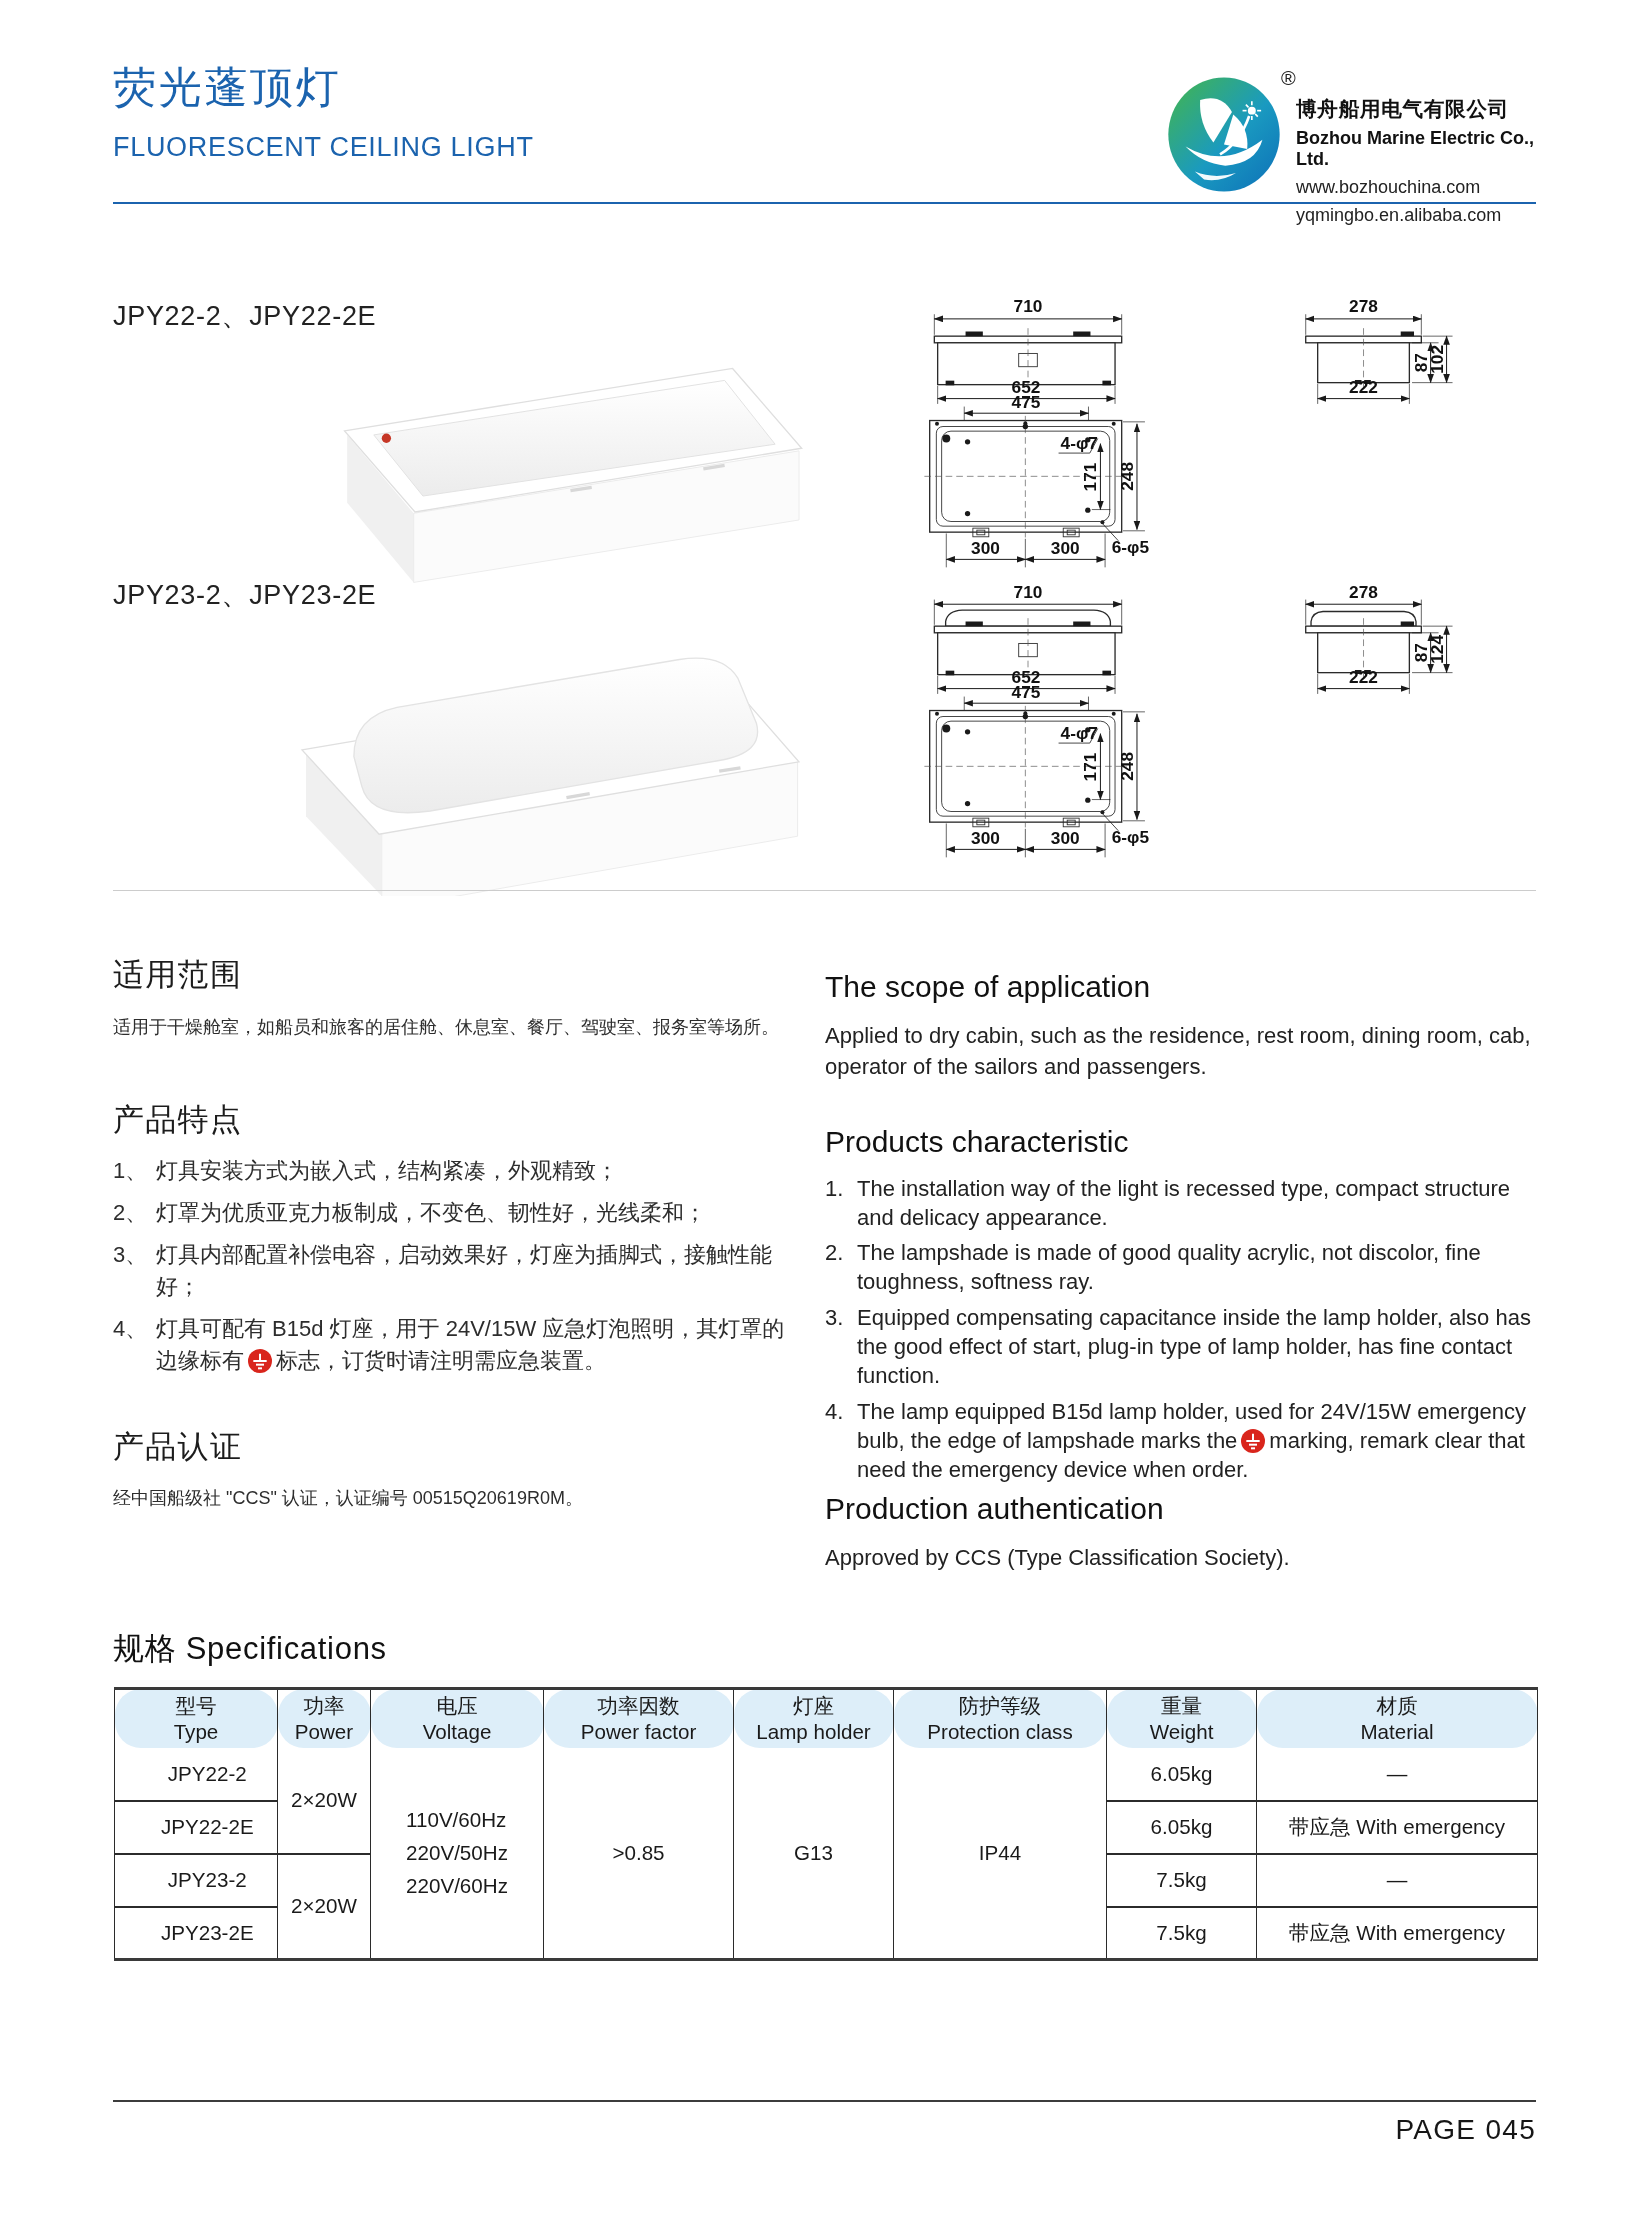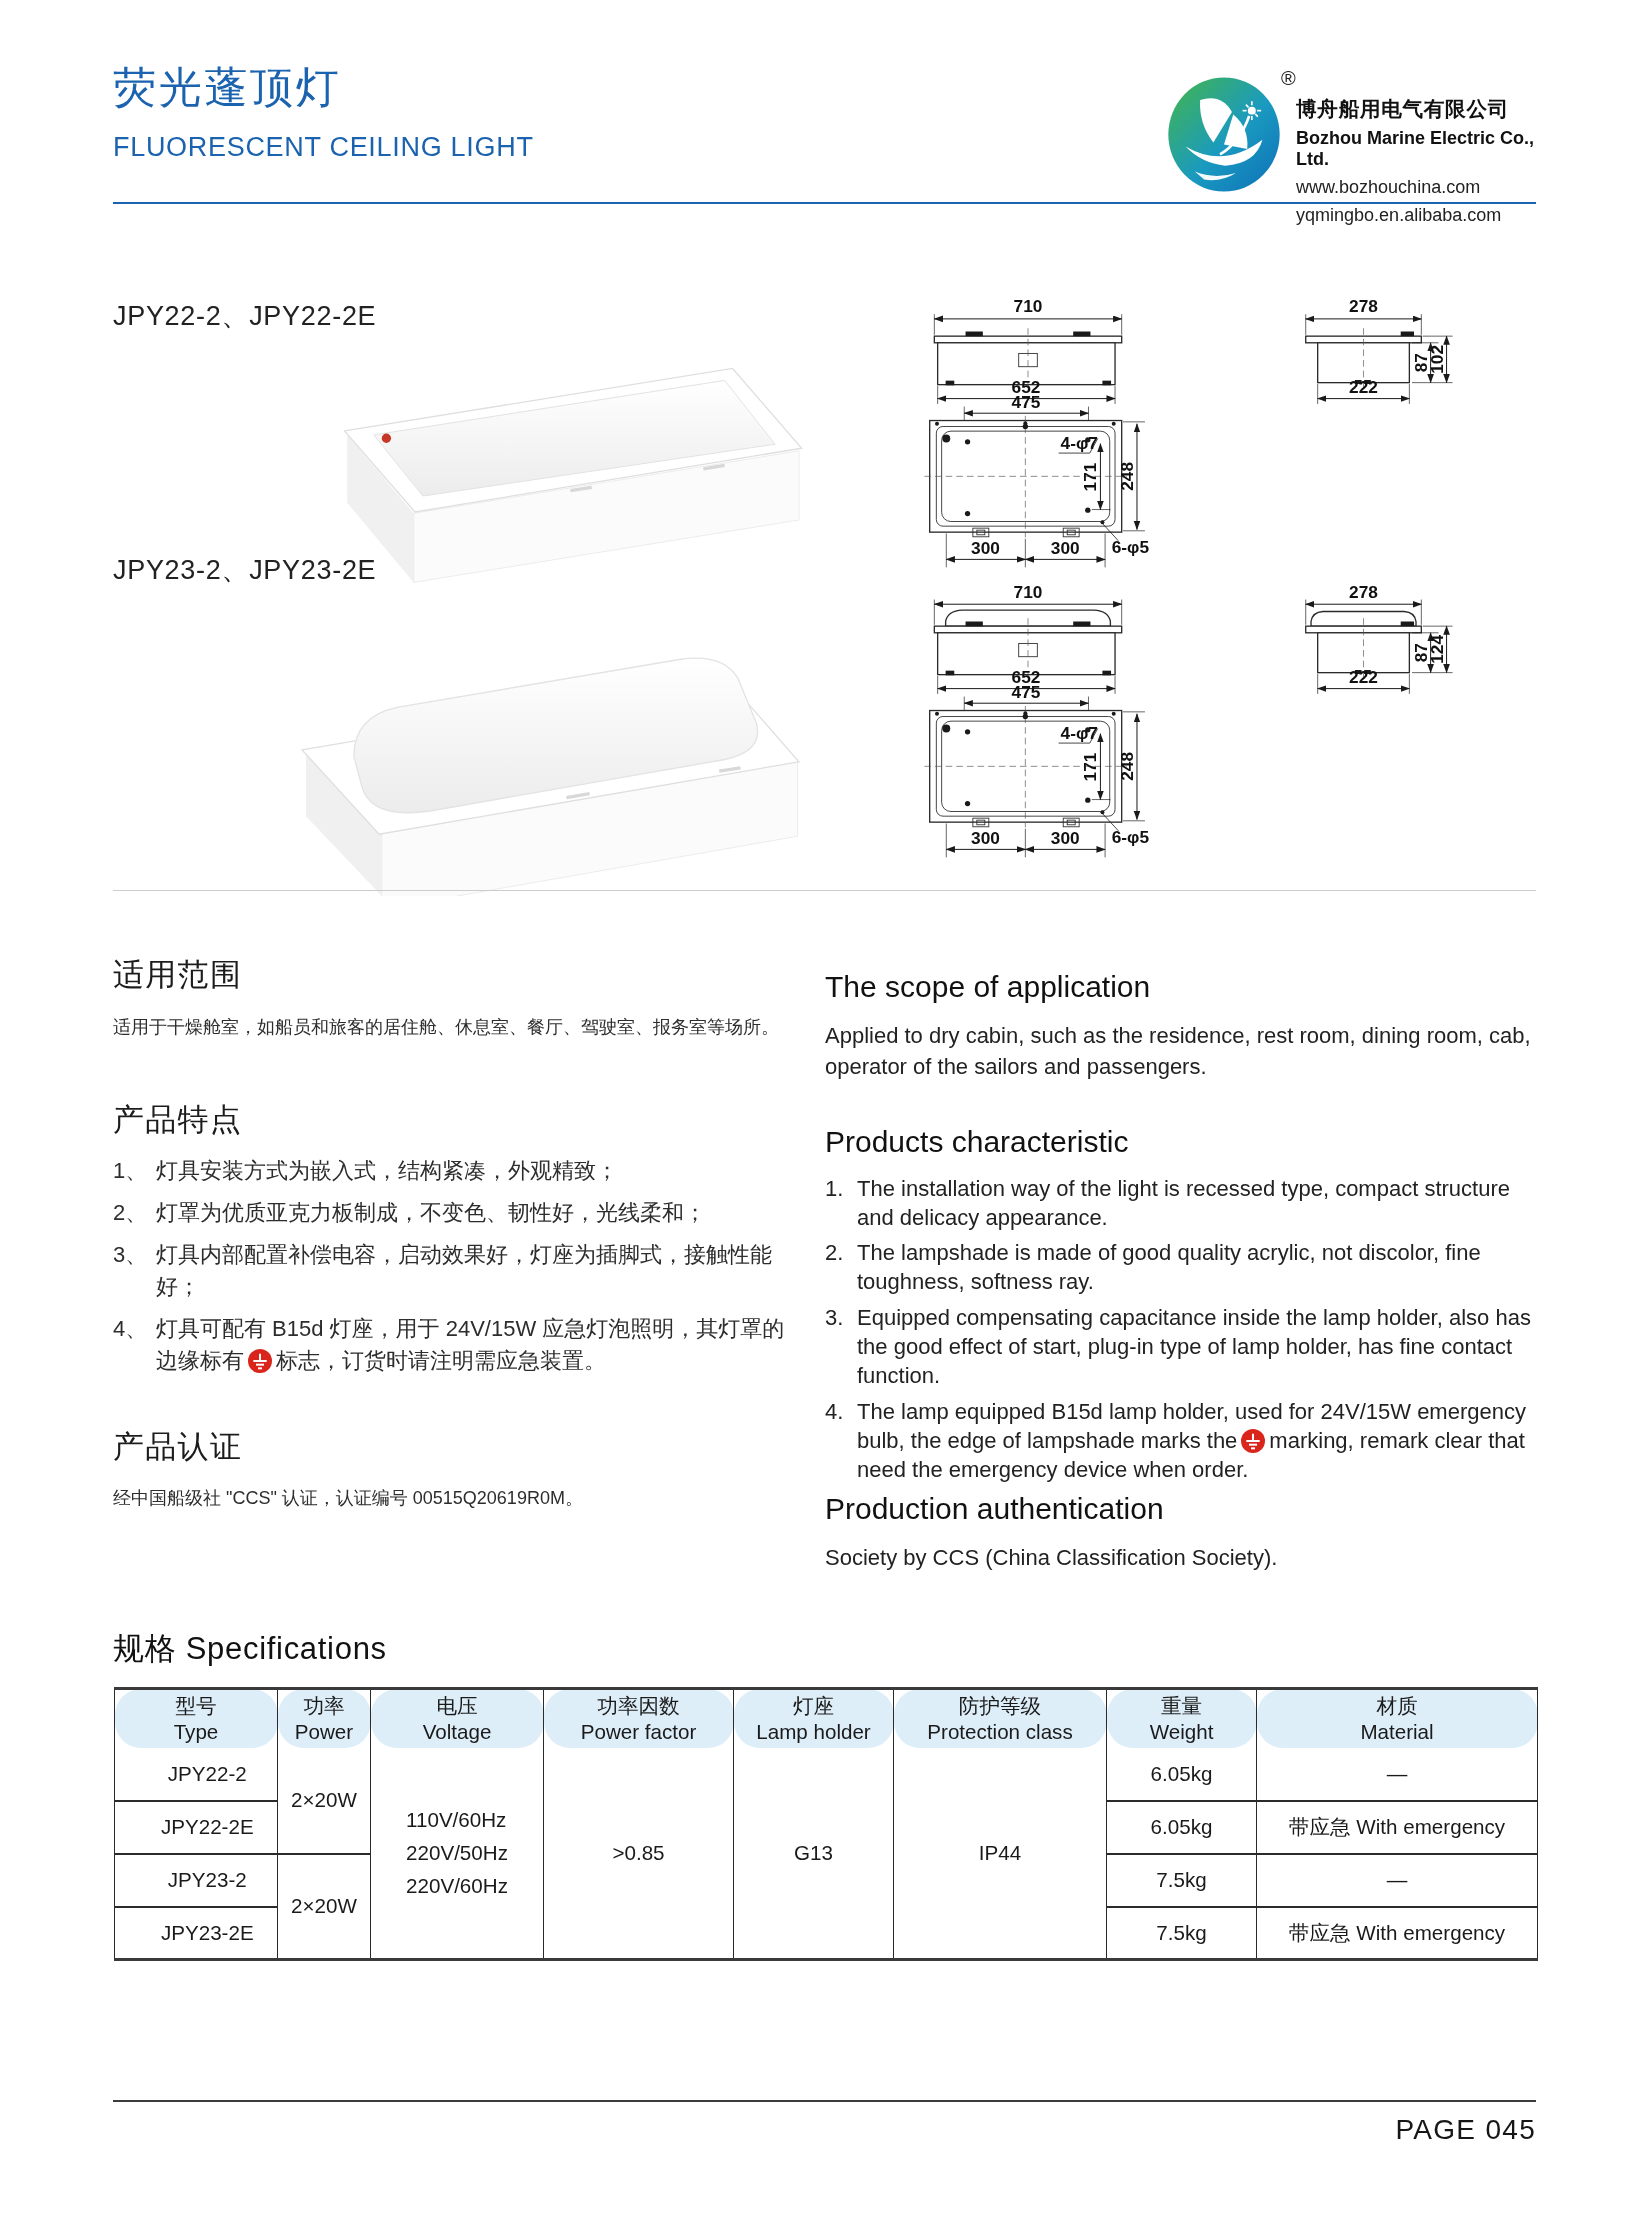--- a/index.html
+++ b/index.html
@@ -19,21 +19,21 @@
   .reg { position:absolute; left:114px; top:0; font-size:20px; color:#222; }
   .brand-text { padding-left:12px; padding-top:28px; }
   .company-zh { font-size:20.6px; font-weight:700; color:#111; letter-spacing:0.7px; }
   .company-en { margin-top:5.3px; font-size:18px; font-weight:700; color:#111; }
   .site { margin-top:6.7px; font-size:18px; color:#222; }
   .site:first-of-type { margin-top:14.6px; }
 
   
   .model-label { position:absolute; left:113px; font-size:27px; color:#222; letter-spacing:0.7px; }
   .model-1 { top:298px; }
-  .model-2 { top:552px; }
+  .model-2 { top:577px; }
   .photo { position:absolute; }
   .photo-1 { left:306px; top:331px; width:505px; height:253px; }
   .photo-2 { left:254px; top:617px; width:585px; height:279px; }
   .drawing { position:absolute; width:555px; height:289px; }
   .drawing-1 { left:899px; top:283px; }
   .drawing-2 { left:899px; top:573px; }
 
   .obj  { fill:#ffffff; stroke:#2a2a2a; stroke-width:2; }
   .obj2 { fill:none; stroke:#2a2a2a; stroke-width:1.3; }
   .blk  { fill:#1a1a1a; stroke:none; }
@@ -403,21 +403,21 @@
                 <line x1="18" y1="7" x2="18" y2="18"></line>
                 <line x1="8" y1="18" x2="28" y2="18"></line>
                 <line x1="12" y1="23.5" x2="24" y2="23.5"></line>
                 <line x1="15" y1="29" x2="21" y2="29"></line>
               </g>
             </svg></span><span>marking, remark clear that need the emergency device when order.</span>
       </li>
     </ul>
 
     <div class="h-en h-cert">Production authentication</div>
-    <p class="p-en">Society by CCS (China Classification Society).</p>
+    <p class="p-en">Approved by CCS (Type Classification Society).</p>
   </div>
 
   <div class="spec-heading">规格 Specifications</div>
 
   <table class="spec-table">
     <colgroup>
       <col style="width:163px">
         <col style="width:93px">
         <col style="width:173px">
         <col style="width:190px">

